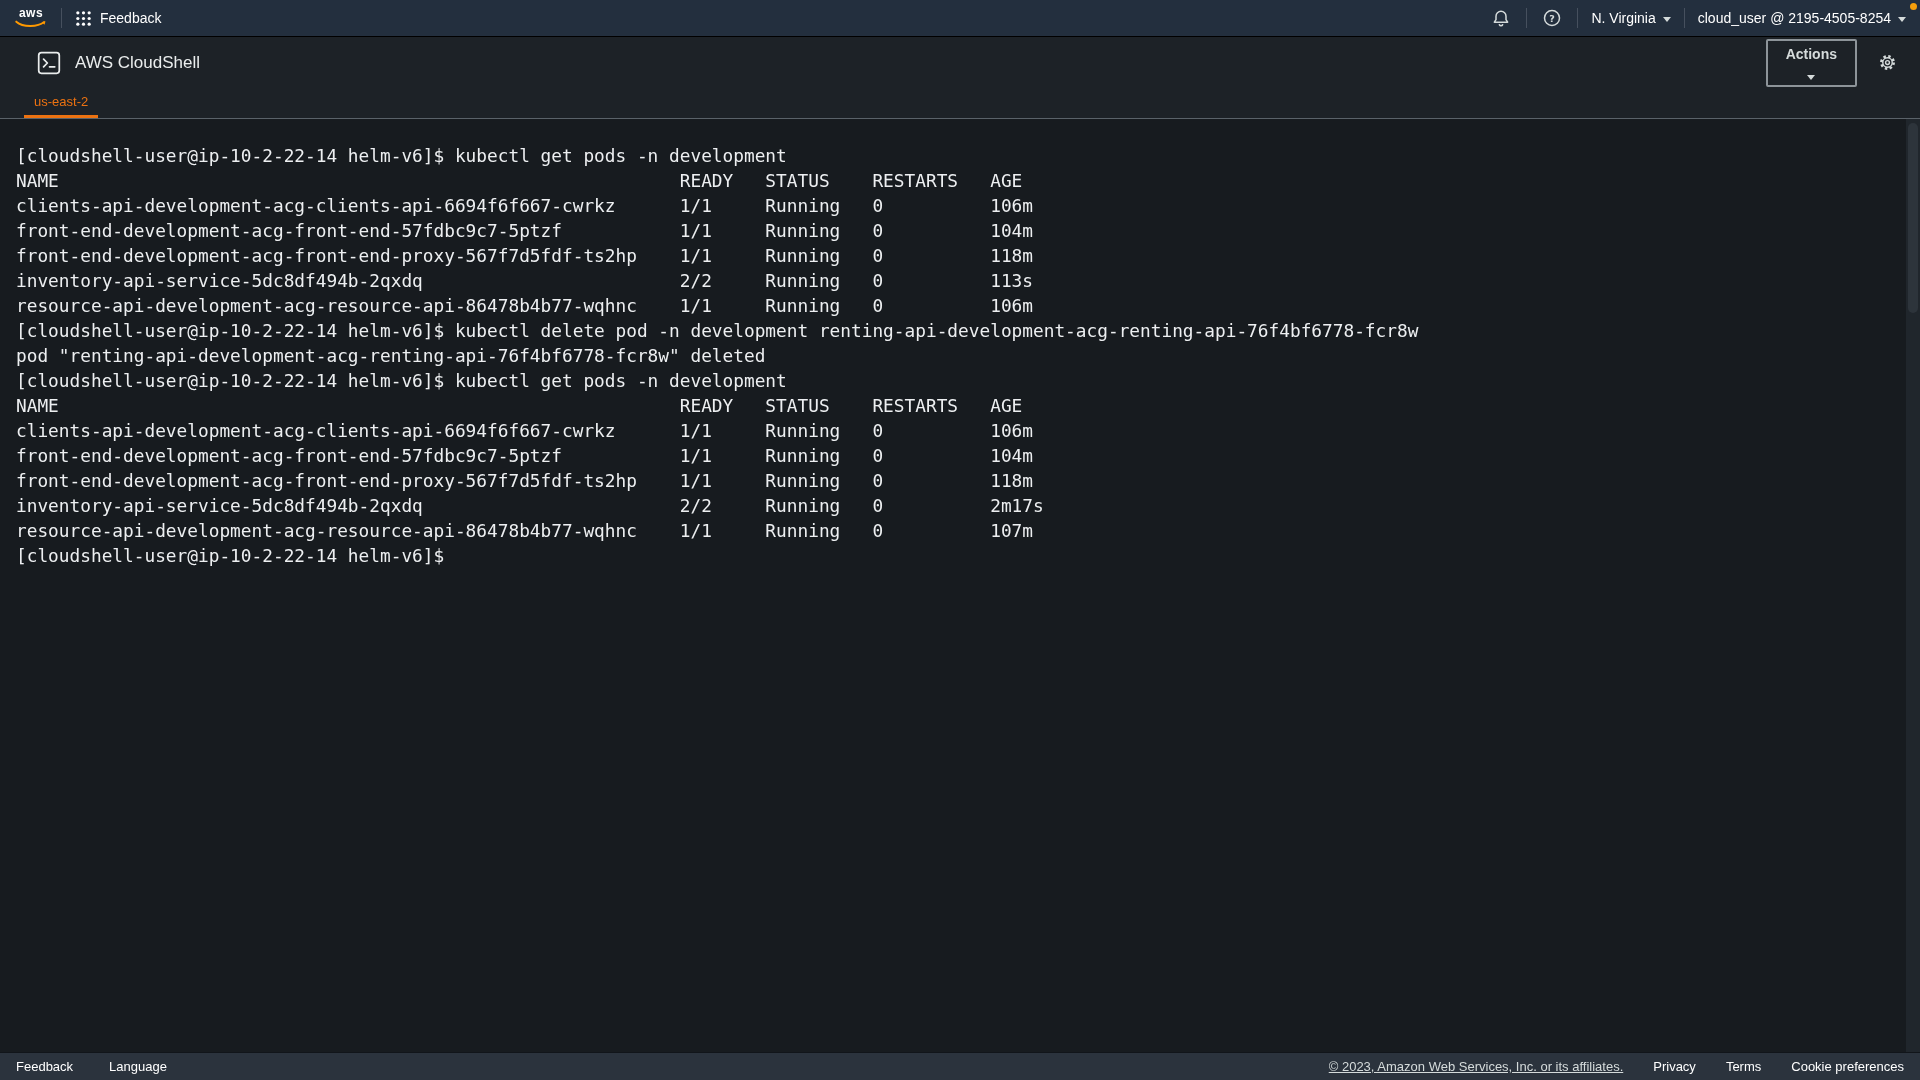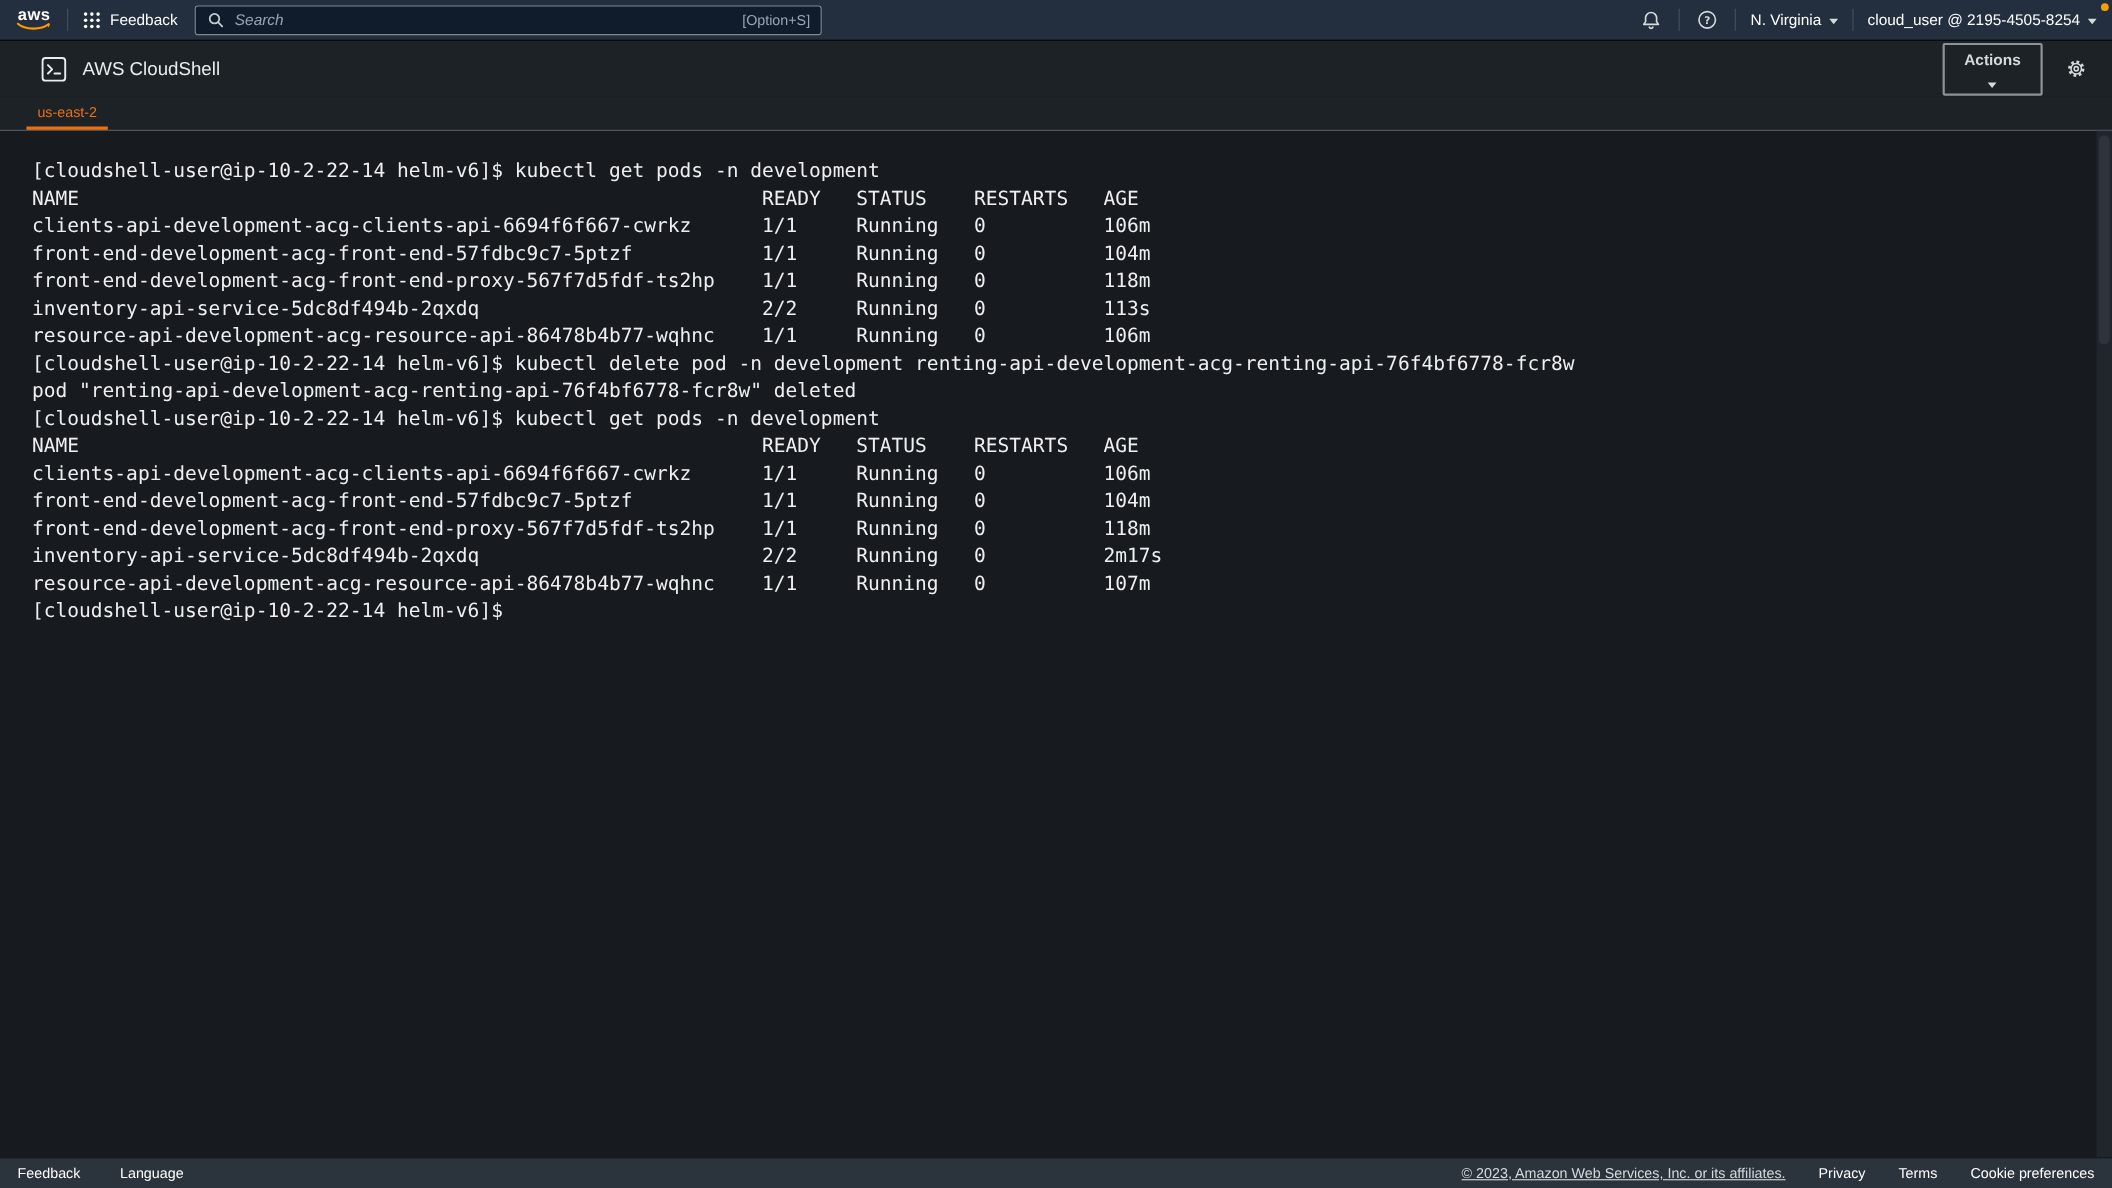--- a/index.html
+++ b/index.html
@@ -3,21 +3,21 @@
 <meta charset="utf-8">
 <style>
   * { margin:0; padding:0; box-sizing:border-box; }
   html,body { width:1920px; height:1080px; overflow:hidden; background:#171b1f;
               font-family:"Liberation Sans","DejaVu Sans",sans-serif; }
 
   
   .topbar { height:36px; background:#232f3e; display:flex; align-items:center;
             padding:0 14px; position:relative; color:#fff; }
   .logo-wrap { display:flex; flex-direction:column; align-items:center; cursor:pointer; }
-  .aws-text { font-weight:700; font-size:15px; line-height:13px; color:#fff; letter-spacing:.5px; }
+  .aws-text { font-weight:700; font-size:12px; line-height:13px; color:#fff; letter-spacing:.5px; }
   .vdiv { width:1px; height:20px; background:#46505e; margin:0 13px; }
   .services { display:flex; align-items:center; gap:8px; font-size:14px; color:#fff; cursor:pointer; }
   .searchbox { margin-left:16px; width:570px; height:27px; background:#101c2b;
                border:1px solid #7d8894; border-radius:3px; display:flex; align-items:center;
                padding:0 10px; gap:9px; }
   .search-input { flex:1; background:transparent; border:none; outline:none;
                   color:#fff; font-size:14px; font-style:italic;
                   font-family:"Liberation Sans","DejaVu Sans",sans-serif; }
   .search-input::placeholder { color:#97a5b1; font-style:italic; }
   .search-shortcut { font-size:13px; color:#97a5b1; }
@@ -42,21 +42,21 @@
   
   .tabrow { height:31px; background:#1d2227; border-bottom:1px solid #5a6269;
             display:flex; align-items:stretch; padding-left:24px; }
   .tab { display:flex; align-items:center; padding:0 10px; font-size:13px;
          color:#ec7211; border-bottom:3px solid #ec7211; cursor:pointer; }
 
   
   .terminal { position:relative; height:933px; background:#171b1f;
               padding:24px 18px 0 16px; cursor:text; }
   .term-line { font-family:"DejaVu Sans Mono","Liberation Mono",monospace;
-               font-size:17.8px; line-height:25px; color:#edeff1; white-space:pre;margin-left:13px; }
+               font-size:17.8px; line-height:25px; color:#edeff1; white-space:pre; }
   .scroll-track { position:absolute; top:0; right:0; width:14px; height:100%; background:#20262c; }
   .scroll-thumb { position:absolute; top:4px; left:2px; width:10px; height:190px;
                   background:#2d343b; border-radius:5px; }
 
   
   .footer { height:28px; background:#2b333d; border-top:1px solid #11151a;
             display:flex; align-items:center; padding:0 16px; font-size:13px; color:#fff; }
   .footer-left { display:flex; gap:36px; }
   .footer-link { color:#fff; cursor:pointer; }
   .footer-right { margin-left:auto; display:flex; align-items:center; gap:30px; }
@@ -80,28 +80,20 @@
         <circle cx="9" cy="3" r="1.7"></circle>
         <circle cx="15" cy="3" r="1.7"></circle>
       <circle cx="3" cy="9" r="1.7"></circle>
         <circle cx="9" cy="9" r="1.7"></circle>
         <circle cx="15" cy="9" r="1.7"></circle>
       <circle cx="3" cy="15" r="1.7"></circle>
         <circle cx="9" cy="15" r="1.7"></circle>
         <circle cx="15" cy="15" r="1.7"></circle>
     </svg>
     <span>Feedback</span>
-  </div>
-  <div class="searchbox">
-    <svg width="16" height="16" viewBox="0 0 24 24" fill="none" stroke="#c3ccd4" stroke-width="2.4" stroke-linecap="round">
-      <circle cx="10.5" cy="10.5" r="6.5"></circle>
-        <path d="M15.6 15.6 L21 21"></path>
-    </svg>
-    <input class="search-input" type="text" placeholder="Search" style="">
-    <span class="search-shortcut">[Option+S]</span>
   </div>
 
   <div class="topbar-right">
     <div class="icon-btn">
       <svg width="20" height="20" viewBox="0 0 24 24" fill="none" stroke="#d5dbdb" stroke-width="1.8" stroke-linecap="round" stroke-linejoin="round">
         <path d="M12 4 a6 6 0 0 1 6 6 v4 l2 3 H4 l2 -3 v-4 a6 6 0 0 1 6 -6 z"></path>
         <path d="M10 20 a2.2 2.2 0 0 0 4 0"></path>
       </svg>
     </div>
     <div class="vdiv"></div>

